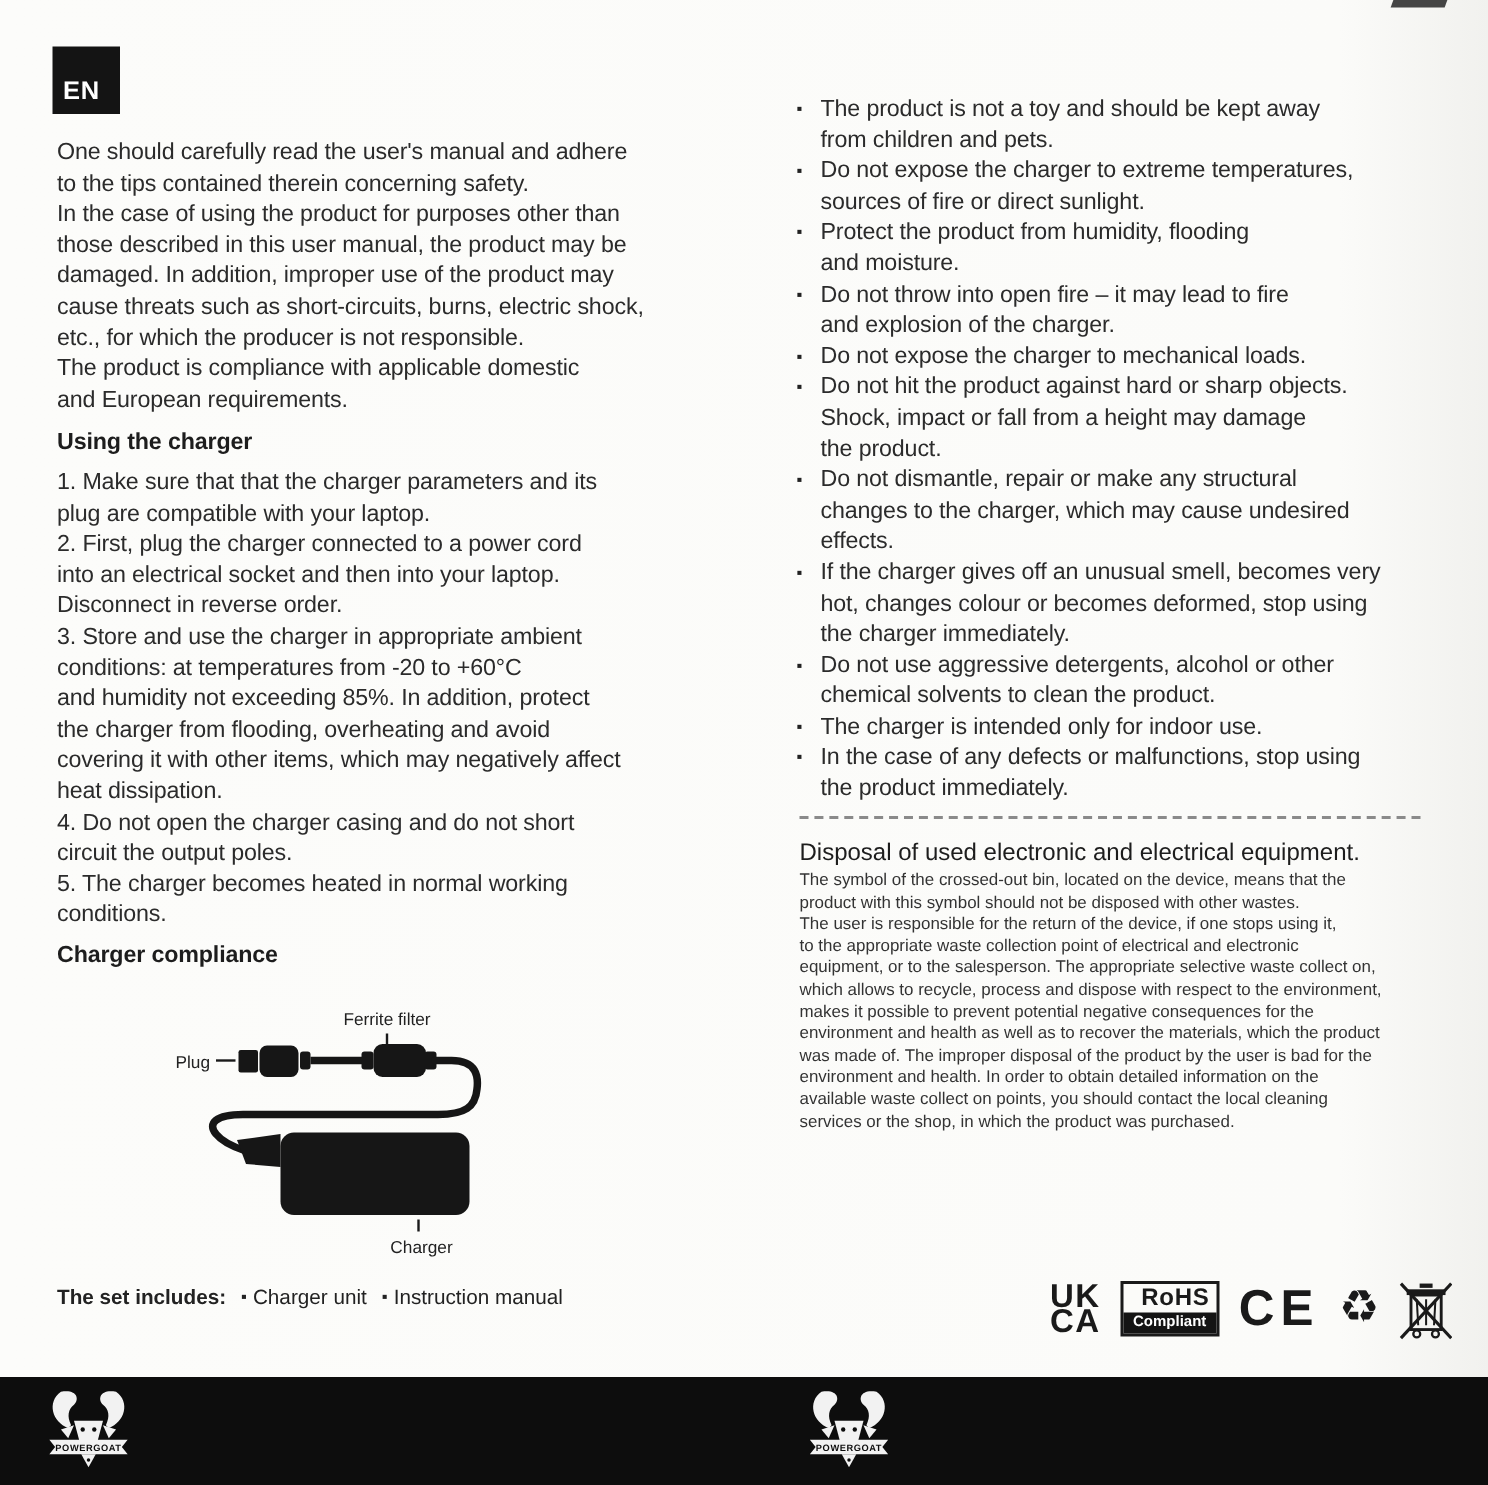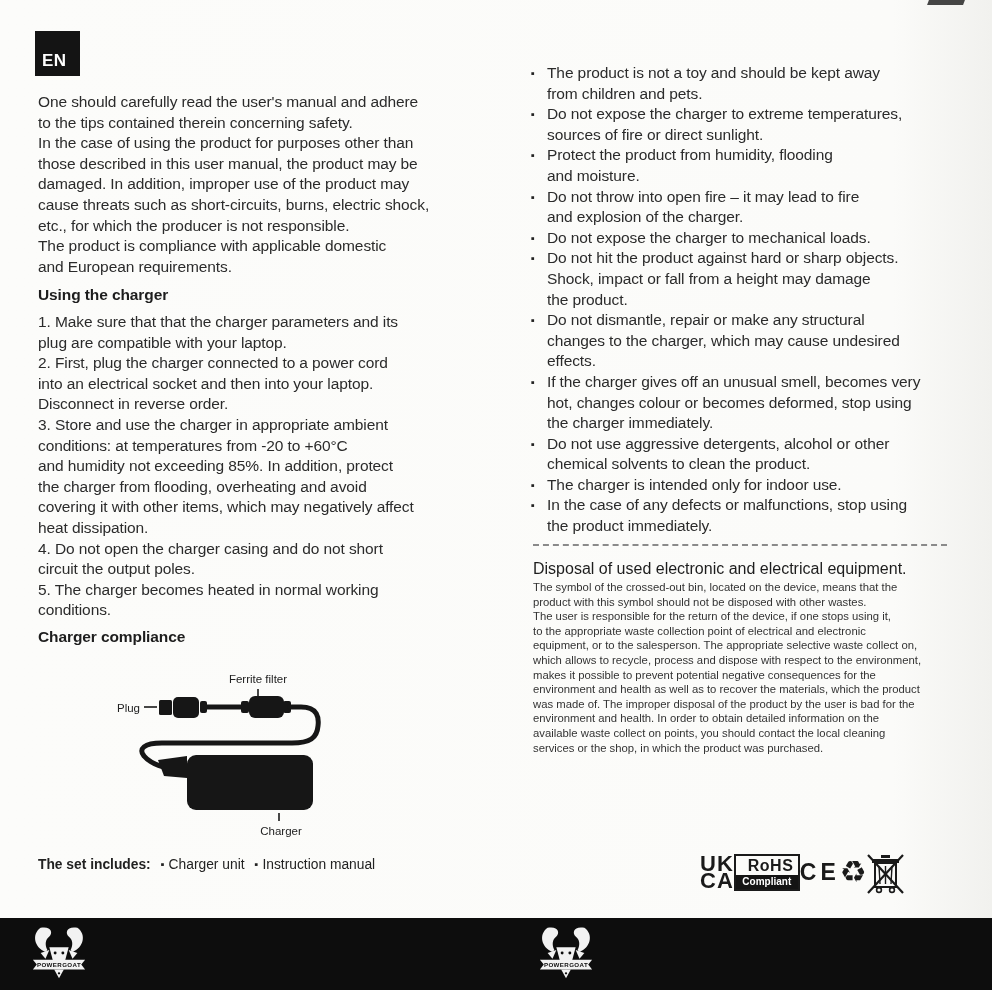--- a/index.html
+++ b/index.html
@@ -29,26 +29,26 @@
   
   .rc-head{position:absolute;left:533px;top:38px;width:412px;}
   .rc-list{position:absolute;left:531px;top:63px;width:428px;margin:0;padding:0;list-style:none;}
   .rc-list li{display:flex;margin:0;}
   .rc-list .mark{width:16px;flex:0 0 16px;font-size:11px;line-height:20.6px;color:#222;}
   .rc-list .txt{flex:1;font-size:15.5px;line-height:20.6px;white-space:pre-line;letter-spacing:-.1px;}
   .rc-divider{position:absolute;left:533px;top:544px;width:414px;border-top:2px dashed #8a8a8a;}
   .rc-disposal-h{position:absolute;left:533px;top:560px;width:420px;font-size:16px;font-weight:normal;color:#1d1d1d;}
   .rc-disposal-b{position:absolute;left:533px;top:580px;width:430px;}
   
-  .certs{position:absolute;left:700px;top:845px;width:268px;height:54px;display:flex;align-items:center;color:#1a1a1a;}
+  .certs{position:absolute;left:700px;top:845px;width:268px;height:54px;display:flex;align-items:center;gap:13px;color:#1a1a1a;}
   .ukca{font-weight:bold;font-size:22px;line-height:17.5px;letter-spacing:1px;text-align:left;}
   .rohs{border:2.5px solid #1a1a1a;width:62px;text-align:center;background:#fbfbf9;}
   .rohs .t{font-size:16px;font-weight:bold;padding:1px 12px 0;display:block;letter-spacing:.5px;}
   .rohs .c{display:block;background:#141414;color:#fff;font-size:10px;font-weight:bold;padding:1px 0 2px;}
-  .ce{font-size:23px;font-weight:600;letter-spacing:4px;transform:scaleY(1.02);}
+  .ce{font-size:33px;font-weight:600;letter-spacing:4px;transform:scaleY(1.02);}
   .recycle{font-size:30px;line-height:30px;}
   
   .footer{position:absolute;left:0;top:918px;width:992px;height:72px;background:#0d0d0d;}
   .goat{position:absolute;top:6px;width:58px;height:58px;}
   .goat.g1{left:30px;}
   .goat.g2{left:537px;}
   svg text{font-family:"Liberation Sans", sans-serif;}
 </style>
 </head>
 <body>

